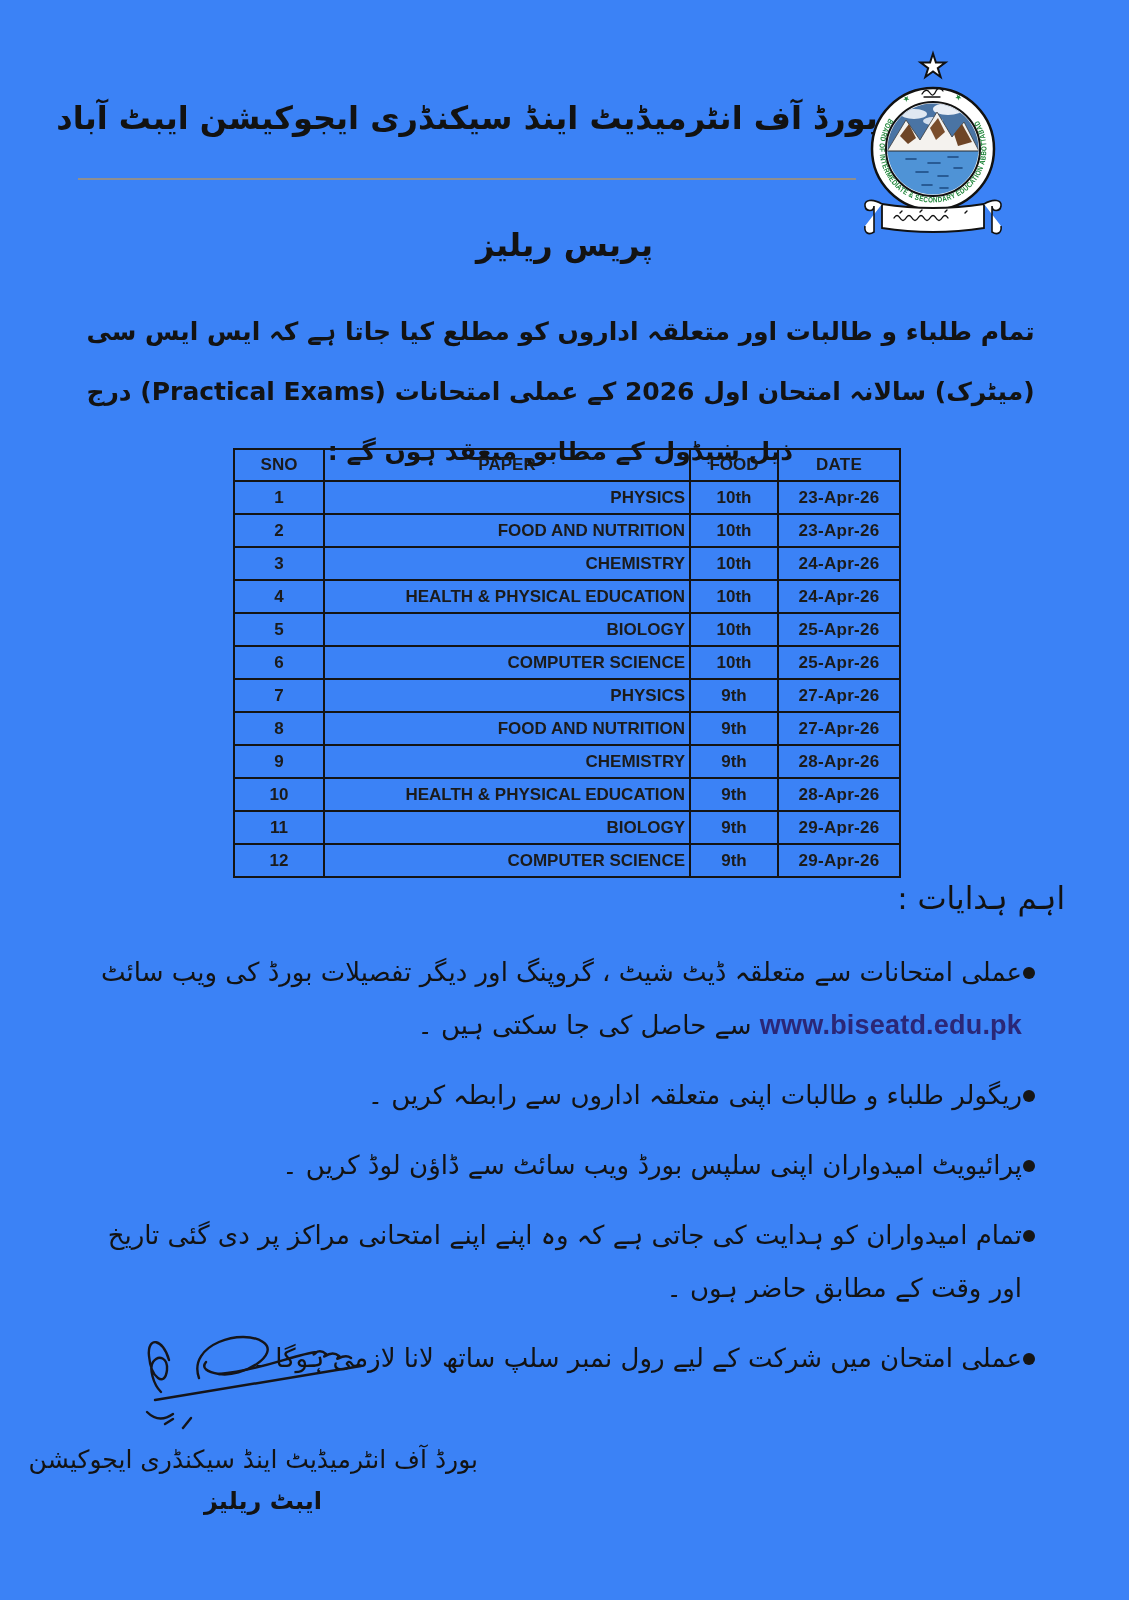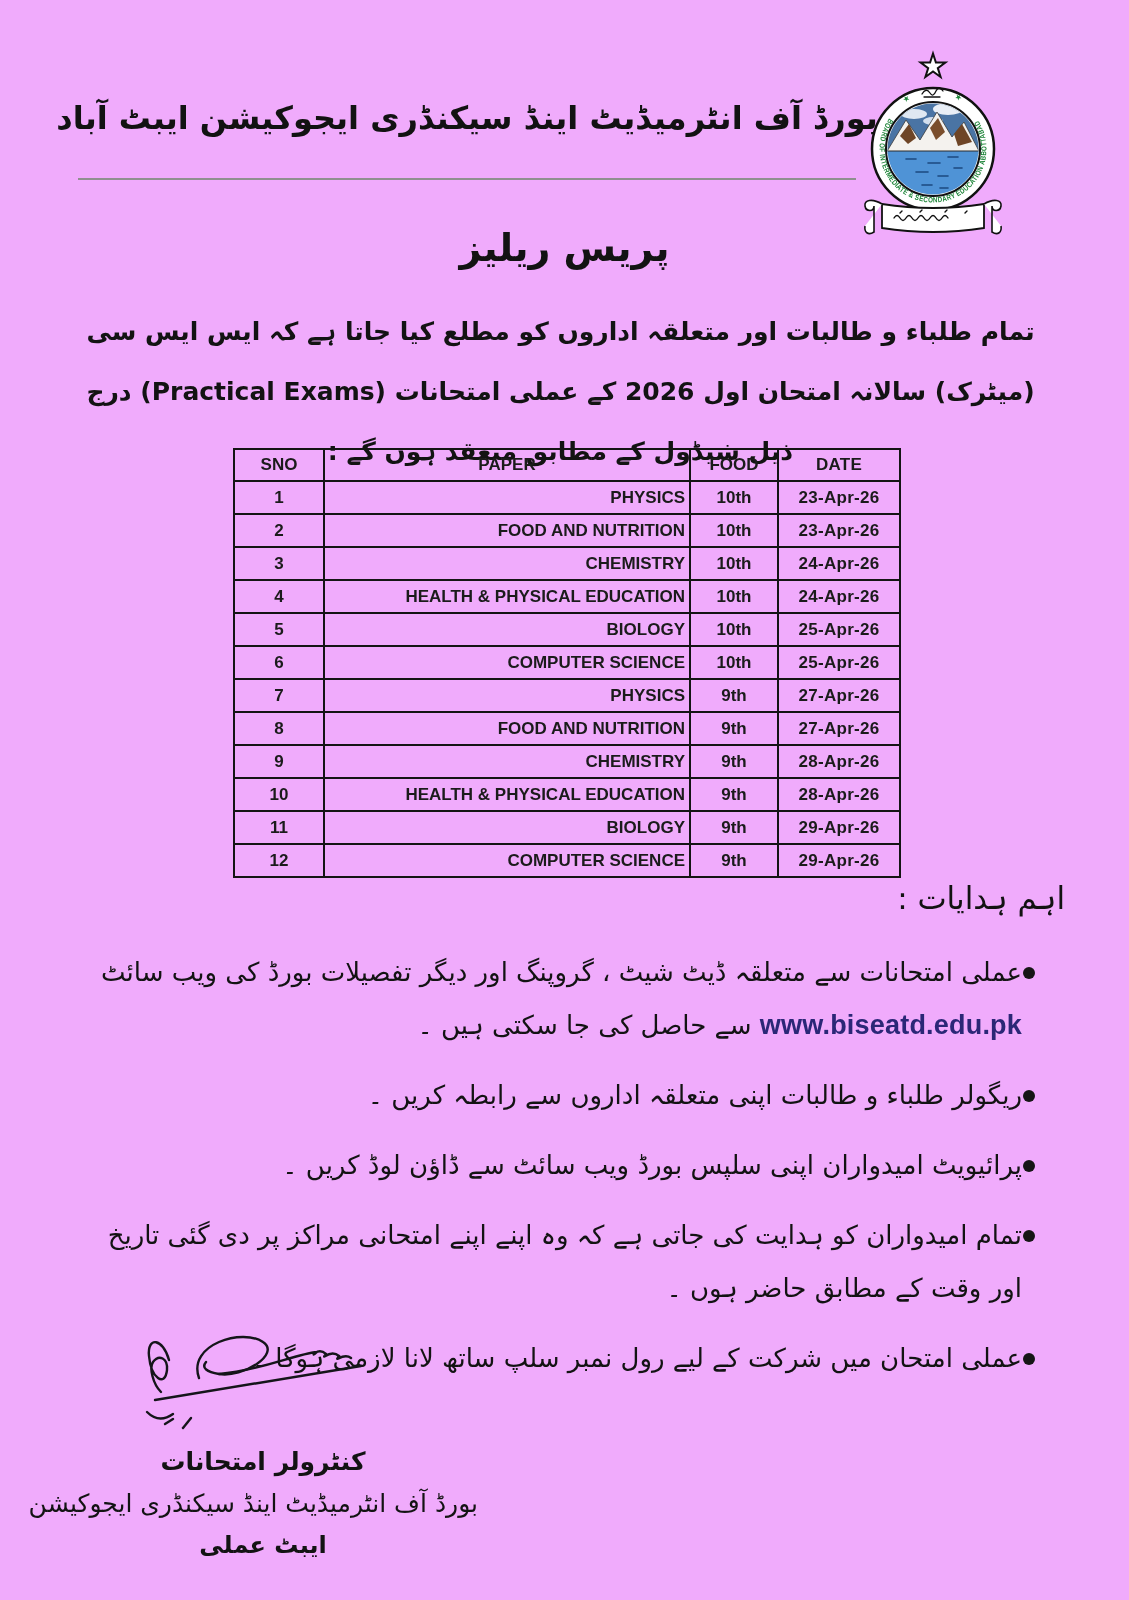--- a/index.html
+++ b/index.html
@@ -1,34 +1,34 @@
 <!DOCTYPE html>
 <html lang="ur"><head>
 <meta charset="utf-8">
 <style>
   html,body{margin:0;padding:0;background:#ffffff;}
   .page{
-    position:relative;width:1129px;height:1600px;background:#f0abfc;
+    position:relative;width:1129px;height:1600px;background:#3b82f6;
     font-family:"DejaVu Sans",sans-serif;color:#161616;overflow:hidden;
   }
   
   .org-header{
     position:absolute;top:58px;left:78px;width:778px;height:120px;
     display:flex;align-items:center;justify-content:center;
     border-bottom:2px solid #8f8f8f;
   }
   .org-title{
     direction:rtl;font-size:32px;font-weight:bold;white-space:nowrap;
     letter-spacing:0.5px;color:#121212;
   }
   .logo-wrap{position:absolute;top:50px;left:850px;width:166px;height:196px;}
   
   .press-title{
     position:absolute;top:226px;left:0;width:100%;text-align:center;
-    direction:rtl;font-size:38px;font-weight:bold;color:#131313;
+    direction:rtl;font-size:32px;font-weight:bold;color:#131313;
   }
   
   .intro{
     position:absolute;top:302px;left:62px;right:70px;
     direction:rtl;text-align:center;font-size:25px;line-height:60px;
     color:#131313;font-weight:700;
   }
   
   .schedule{
     position:absolute;top:448px;left:233px;border-collapse:collapse;
@@ -259,18 +259,17 @@
       <g fill="none" stroke="#15151a" stroke-width="2.4" stroke-linecap="round">
         <path d="M66,34 C60,12 44,10 46,30 C48,52 62,62 64,44 C65,32 56,28 50,36 C46,42 50,58 58,66"></path>
         <path d="M44,86 q12,12 26,2"></path>
         <path d="M62,98 l8,-5"></path>
         <path d="M96,52 C84,18 140,2 160,16 C178,28 140,52 116,48 C104,46 98,42 103,36"></path>
         <path d="M116,48 C160,44 192,28 214,26 C206,34 214,20 223,28 C217,36 227,22 236,30 C230,38 240,26 248,32"></path>
         <path d="M52,74 L258,40"></path>
         <path d="M88,92 l-8,10"></path>
       </g>
     </svg>
-    <div class="sig-designation">کنٹرولر امتحانات</div>
     <div class="sig-org">بورڈ آف انٹرمیڈیٹ اینڈ سیکنڈری ایجوکیشن</div>
-    <div class="sig-city">ایبٹ عملی</div>
+    <div class="sig-city">ایبٹ ریلیز</div>
   </div>
 
 </div>
 
 </body></html>

